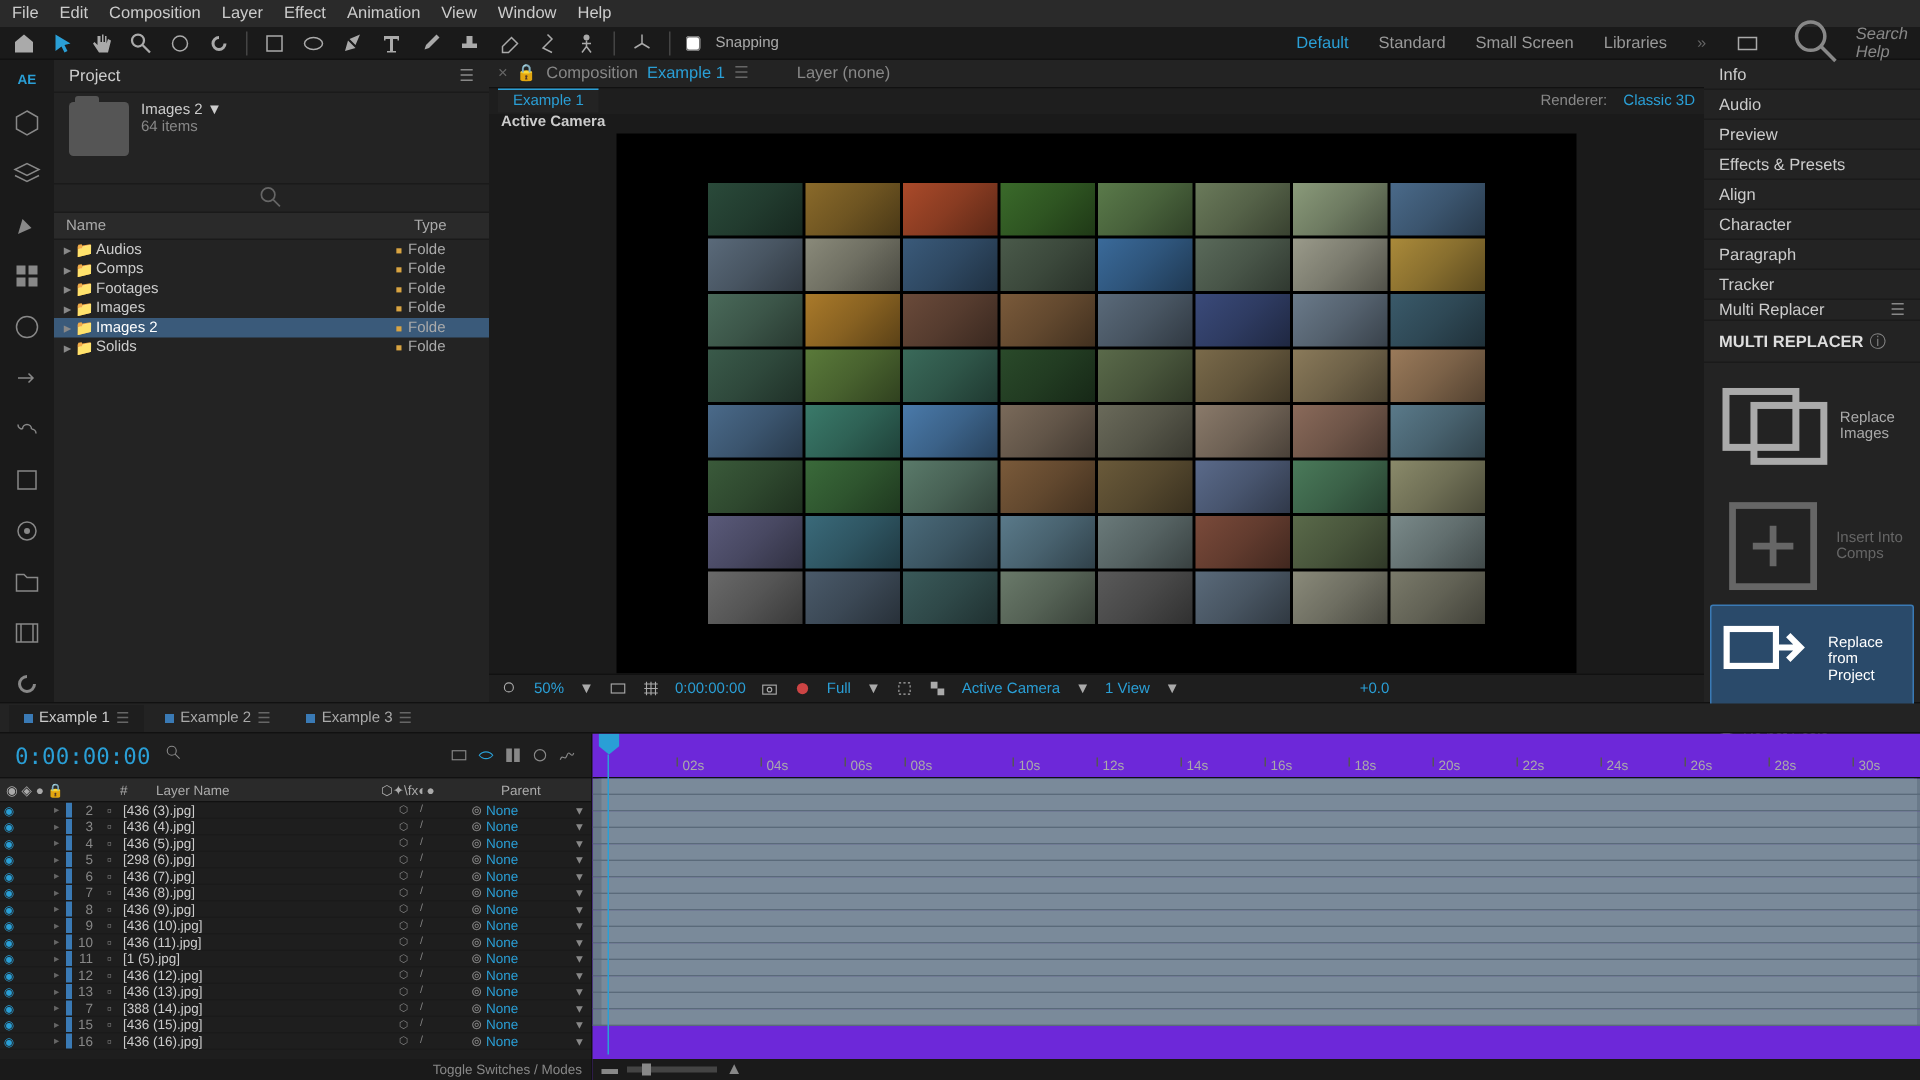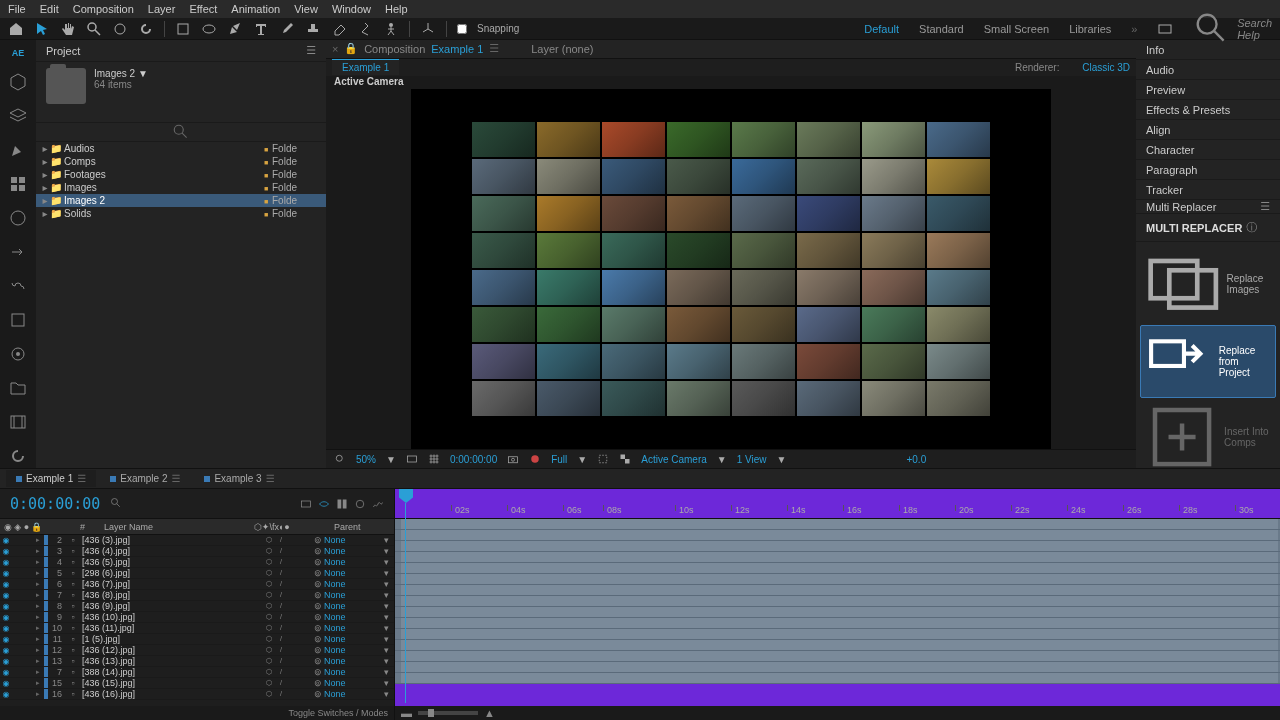--- a/index.html
+++ b/index.html
@@ -43,21 +43,21 @@
 .proj-footer { height: 20px; background: #1e1e1e; display: flex; align-items: center; padding: 0 6px; gap: 8px; color: #888; border-top: 1px solid #111; }
 .proj-footer .bpc { font-size: 9px; }
 
 .center { flex: 1; background: #1a1a1a; display: flex; flex-direction: column; }
 .comp-tabs { height: 22px; background: #232323; display: flex; align-items: center; padding: 0 6px; gap: 6px; font-size: 11px; border-bottom: 1px solid #111; }
 .comp-tabs .crumb { color: #888; }
 .comp-tabs .crumb.active { color: #2a9fd6; }
 .sub-tabs { height: 20px; background: #1e1e1e; display: flex; align-items: center; padding: 0 6px; font-size: 10px; }
 .sub-tab { padding: 2px 10px; background: #232323; color: #2a9fd6; border-top: 1px solid #2a9fd6; }
 .renderer { margin-left: auto; color: #888; font-size: 10px; }
-.renderer .val { color: #2a9fd6; margin-left: 20px; }
+.renderer .val { color: #2a9fd6; margin-left: 8px; }
 .viewer-label { height: 16px; padding: 0 8px; font-size: 10px; color: #ccc; font-weight: bold; }
 .viewer { flex: 1; display: flex; align-items: center; justify-content: center; background: #1a1a1a; }
 .canvas { width: 640px; height: 360px; background: #000; display: flex; align-items: center; justify-content: center; }
 .grid { display: grid; grid-template-columns: repeat(8, 63px); grid-template-rows: repeat(8, 35px); gap: 2px; }
 .thumb { width: 63px; height: 35px; background: #456; background-size: cover; }
 .viewer-footer { height: 22px; background: #1e1e1e; display: flex; align-items: center; padding: 0 8px; gap: 10px; font-size: 10px; color: #2a9fd6; border-top: 1px solid #111; }
 .viewer-footer .gray { color: #aaa; }
 
 .right-panel { width: 144px; background: #232323; display: flex; flex-direction: column; font-size: 11px; }
 .rp-item { height: 20px; padding: 0 10px; display: flex; align-items: center; color: #ccc; border-bottom: 1px solid #1a1a1a; cursor: pointer; }
@@ -260,20 +260,25 @@
       <div class="proj-info">
         <div><span>Images 2</span> ▼</div>
         <div style="color:#888">64 items</div>
       </div>
     </div>
     <div class="proj-search">
       <svg viewBox="0 0 16 16" width="11" height="11">
           <circle cx="6" cy="6" r="4" fill="none" stroke="currentColor"></circle>
           <path d="M9 9l4 4" stroke="currentColor"></path>
         </svg>
+    </div>
+    <div class="proj-headers">
+      <span class="ph-name">Name</span>
+      <span style="width:24px"></span>
+      <span class="ph-type">Type</span>
     </div>
     <div class="proj-items">
         <div class="proj-row">
           <span class="twirl">▸</span>
           <span class="fold-ic">📁</span>
           <span class="pname">Audios</span>
           <span class="dot"></span>
           <span class="ptype">Folde</span>
         </div>
         <div class="proj-row">
@@ -466,33 +471,33 @@
       </div>
     </div>
     <div style="padding:2px 10px">
       <div class="rp-btn">
         <svg width="14" height="14" viewBox="0 0 16 16">
             <rect x="1" y="3" width="10" height="8" fill="none" stroke="currentColor"></rect>
             <rect x="5" y="5" width="10" height="8" fill="none" stroke="currentColor"></rect>
           </svg>
         <span>Replace Images</span>
       </div>
+      <div class="rp-btn dim">
+        <svg width="14" height="14" viewBox="0 0 16 16">
+            <rect x="2" y="2" width="12" height="12" fill="none" stroke="currentColor"></rect>
+            <path d="M5 8h6M8 5v6" stroke="currentColor"></path>
+          </svg>
+        <span>Insert Into Comps</span>
+      </div>
       <div class="rp-btn active">
         <svg width="14" height="14" viewBox="0 0 16 16">
             <rect x="1" y="3" width="8" height="6" fill="none" stroke="currentColor"></rect>
             <path d="M9 6l4 0m-2-2l2 2-2 2" stroke="currentColor" fill="none"></path>
           </svg>
         <span>Replace from Project</span>
-      </div>
-      <div class="rp-btn dim">
-        <svg width="14" height="14" viewBox="0 0 16 16">
-            <rect x="2" y="2" width="12" height="12" fill="none" stroke="currentColor"></rect>
-            <path d="M5 8h6M8 5v6" stroke="currentColor"></path>
-          </svg>
-        <span>Insert Into Comps</span>
       </div>
       <div style="height:8px"></div>
       <label class="rp-radio">
           <input type="radio" name="sc" style="">
           <span>Do not Scale</span>
         </label>
       <label class="rp-radio">
           <input type="radio" name="sc" style="">
           <span>Fit to Comp/Footage</span>
         </label>

